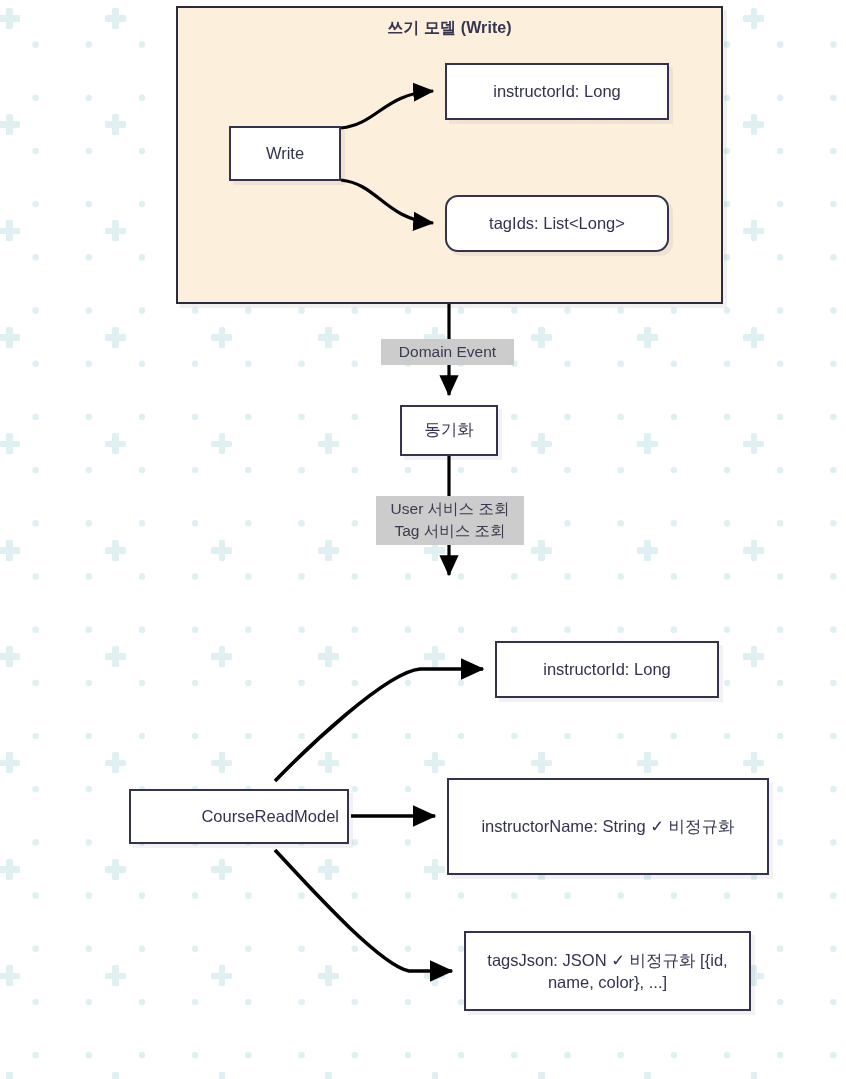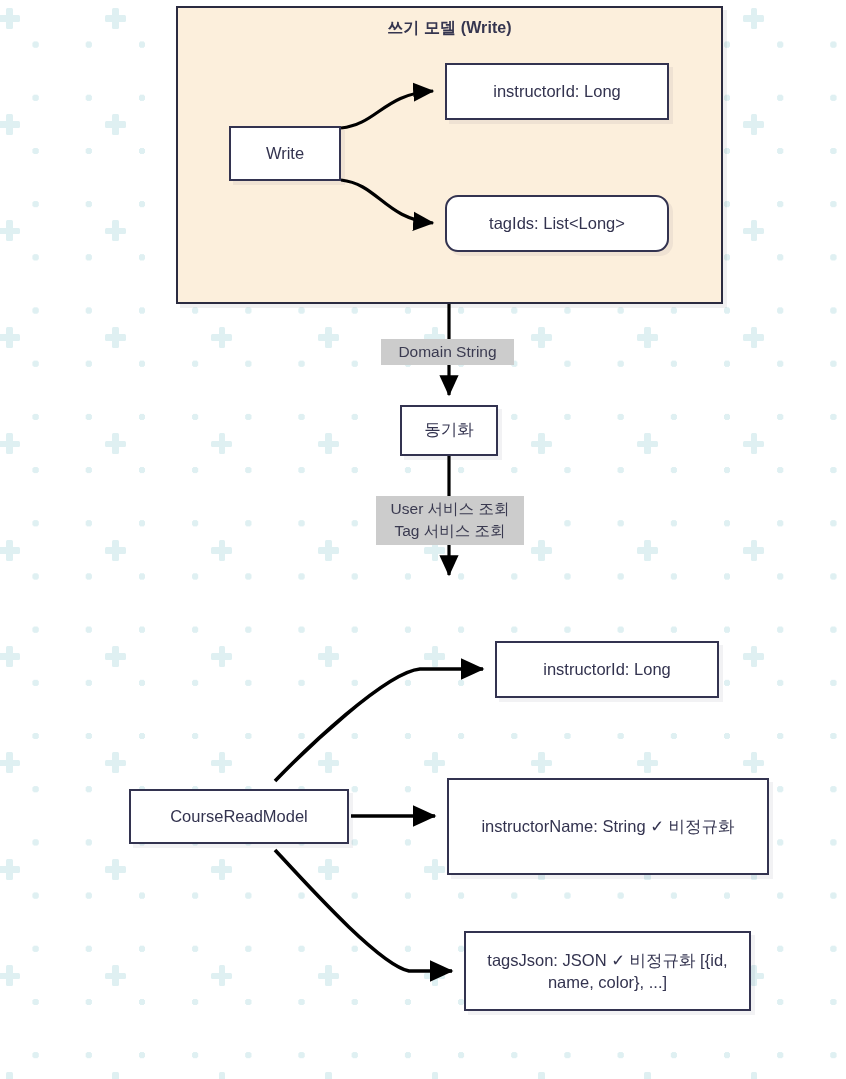--- a/index.html
+++ b/index.html
@@ -241,28 +241,28 @@
   <div class="node" id="nodeCourse">
     <span>Write</span>
   </div>
   <div class="node" id="nodeInstructorId">
     <span>instructorId: Long</span>
   </div>
   <div class="node" id="nodeTagIds">
     <span>tagIds: List&lt;Long&gt;</span>
   </div>
 
-  <div class="edge-label" id="labelDomainEvent">Domain String</div>
+  <div class="edge-label" id="labelDomainEvent">Domain Event</div>
   <div class="node" id="nodeSync">
     <span>동기화</span>
   </div>
   <div class="edge-label" id="labelServices">User 서비스 조회
 Tag 서비스 조회</div>
 
-  <div class="node" id="nodeReadModel" style="left:129px; top:789px; width:220px; height:55px;">
+  <div class="node" id="nodeReadModel" style="left:129px; top:789px; width:220px; height:55px;justify-content:flex-end;">
     <span>CourseReadModel</span>
   </div>
   <div class="node" id="nodeReadInstrId">
     <span>instructorId: Long</span>
   </div>
   <div class="node" id="nodeInstrName">
     <span>instructorName: String ✓ 비정규화</span>
   </div>
   <div class="node" id="nodeTagsJson">
     <span>tagsJson: JSON ✓ 비정규화 [{id, name, color}, ...]</span>

